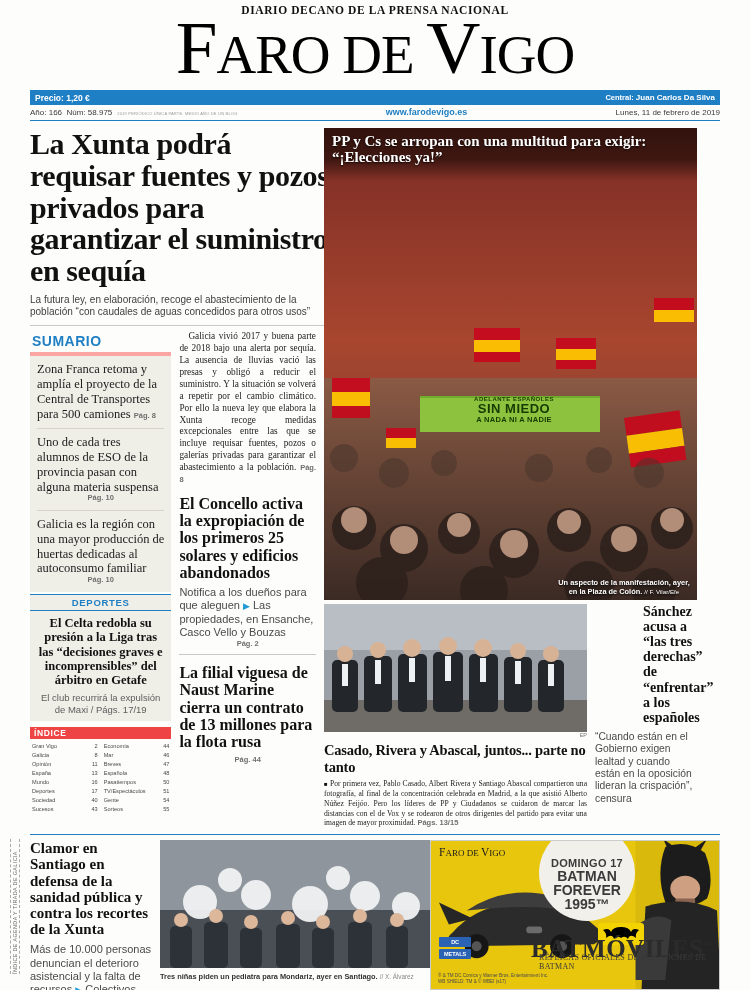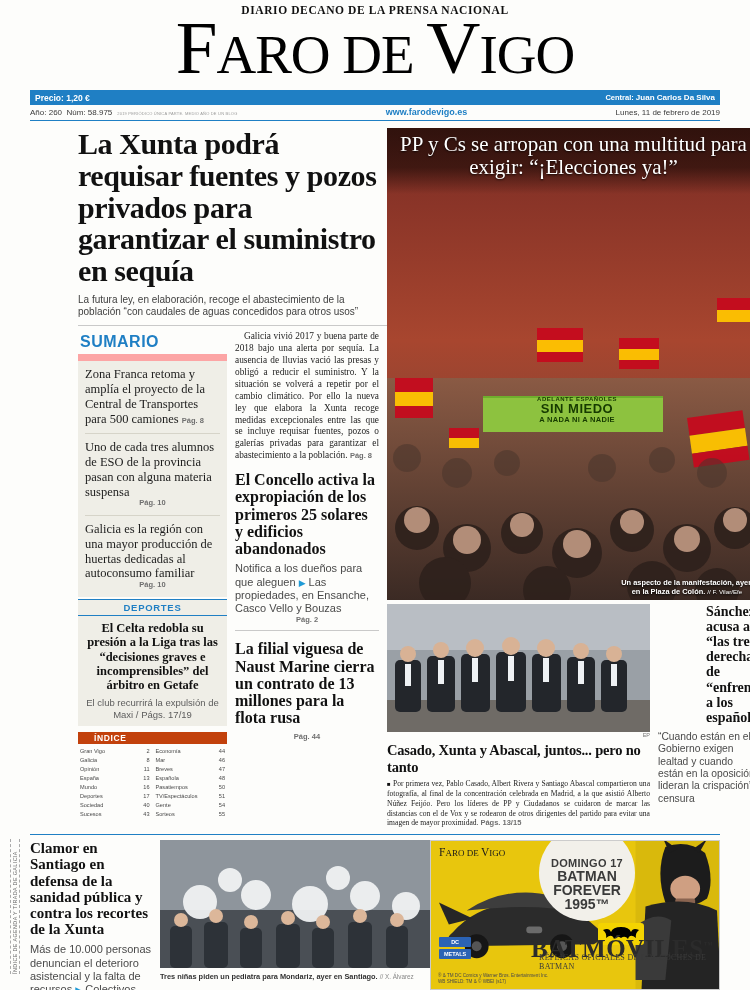--- a/index.html
+++ b/index.html
@@ -84,23 +84,23 @@
     line-height: 1.22;
     color: #404040;
     margin-top: 7px;
   }
   .lead-rule { border-bottom: 1px solid #c9c9c9; margin-top: 7px; }
 
   .two-col { display: flex; margin-top: 5px; }
 
   
   .sumario-head {
-    color: #1f7fc4; font-weight: bold; font-size: 16px;
+    color: #1f7fc4; font-weight: bold; font-size: 14px;
     letter-spacing: .5px; padding: 2px 0 3px 2px;
-    border-bottom: 7px solid #fca5a5;
+    border-bottom: 4px solid #fca5a5;
   }
   .sumario-box { background: #efeee7; padding: 6px 7px 5px 7px; }
   .sum-item {
     font-family: "Liberation Serif", serif;
     font-size: 12.5px; line-height: 1.18; color: #1c1c1c;
     padding-bottom: 7px; margin-bottom: 6px;
     border-bottom: 1px solid #d6d4c9;
   }
   .sum-item:last-child { border-bottom: none; margin-bottom: 0; padding-bottom: 2px;}
   .pg { font-size: 7.5px; color: #6f6f6f; font-family: "Liberation Sans", sans-serif; font-weight: bold; }
@@ -113,22 +113,22 @@
     padding: 2px 0; margin-top: 2px; background: #efeee7;
   }
   .deportes-body { background: #efeee7; padding: 5px 7px 6px 7px; text-align:center; }
   .dep-hl {
     font-family: "Liberation Serif", serif; font-weight: bold;
     font-size: 12.5px; line-height: 1.14; color: #111;
   }
   .dep-sub { font-size: 9.5px; color: #5d5d5d; line-height:1.2; margin-top: 5px; }
 
   .indice-head {
-    background: #c2410c; color: #fff; font-weight: bold;
-    font-size: 8.5px; letter-spacing: .6px; padding: 1px 16px; margin-top: 6px;
+    background: #ef4444; color: #fff; font-weight: bold;
+    font-size: 8.5px; letter-spacing: .6px; padding: 1px 4px; margin-top: 6px;
   }
   .indice {
     display: flex; gap: 6px; font-size: 5.6px; color: #4a4a4a;
     padding: 3px 2px 0 2px; line-height: 1.62;
   }
   .indice .half { flex: 1; }
   .indice .row { display: flex; justify-content: space-between; }
 
   
   .body-text {
@@ -149,22 +149,22 @@
     position: relative; width: 373px; height: 472px; overflow: hidden;
     background: #6a3b2e;
   }
   .crowd { position:absolute; inset:0; }
   .ph-overlay {
     position: absolute; top: 0; left: 0; right: 0;
     background: linear-gradient(to bottom, rgba(20,8,4,.72) 0%, rgba(20,8,4,.60) 60%, rgba(20,8,4,0) 100%);
     padding: 5px 8px 16px 8px;
   }
   .ph-hl {
-    font-family: "Liberation Serif", serif; font-weight: normal;
-    color: #fff; font-size: 21px; line-height: 1.08; text-align: center;
+    font-family: "Liberation Serif", serif; font-weight: bold;
+    color: #fff; font-size: 15px; line-height: 1.08; text-align: left;
     text-shadow: 0 1px 2px rgba(0,0,0,.8);
   }
   .ph-sub {
     color: #fff; font-size: 9.6px; line-height: 1.25; text-align: center;
     margin-top: 6px; font-weight: bold; text-shadow: 0 1px 2px rgba(0,0,0,.9);
   }
   .ph-caption {
     position: absolute; right: 4px; bottom: 4px; width: 138px;
     color: #fff; font-size: 7.4px; font-weight: bold; line-height: 1.22;
     text-align: center; text-shadow: 0 1px 2px rgba(0,0,0,.95);
@@ -261,31 +261,31 @@
     <div class="logo"><span>F</span><span class="sc">ARO DE </span><span>V</span><span class="sc">IGO</span></div>
   </div>
 
   <div class="bluebar">
     <span>Precio: 1,20 €</span>
     <span class="right"><span>Central:</span> <b>Juan Carlos Da Silva</b></span>
   </div>
 
   <div class="inforow">
     <span class="left">
-      <span>Año: 260</span>&nbsp;&nbsp;
+      <span>Año: 166</span>&nbsp;&nbsp;
       <span>Núm: 58.975</span>
       <span class="legal">2019 PERIÓDICO ÚNICA PARTE. MEDIO AÑO DE UN BLOG</span>
     </span>
     <span class="site">www.farodevigo.es</span>
     <span>Lunes, 11 de febrero de 2019</span>
   </div>
 
   <div class="content">
 
-    <div style="width:317px;margin-left:48px;">
+    <div style="width:294px;">
 
       <div class="lead-block">
         <div class="lead-hl">La Xunta podrá requisar fuentes y pozos privados para garantizar el suministro en sequía</div>
         <div class="lead-sub">La futura ley, en elaboración, recoge el abastecimiento de la población “con caudales de aguas concedidos para otros usos”</div>
         <div class="lead-rule"></div>
       </div>
 
       <div class="two-col">
 
         <div class="col-left">
@@ -530,21 +530,21 @@
                   <rect x="51" y="56" width="6" height="24"></rect>
                 <rect x="85" y="54" width="6" height="24"></rect>
                   <rect x="121" y="52" width="6" height="25"></rect>
                 <rect x="156" y="54" width="6" height="24"></rect>
                   <rect x="191" y="57" width="6" height="23"></rect>
                   <rect x="224" y="60" width="6" height="22"></rect>
               </g>
             </svg>
           </div>
           <div class="ep">EP</div>
-          <div class="casado-hl">Casado, Xunta y Abascal, juntos... pero no tanto</div>
+          <div class="casado-hl">Casado, Rivera y Abascal, juntos... parte no tanto</div>
           <div class="casado-body">
             <span class="sq">■</span>
             <span>Por primera vez, Pablo Casado, Albert Rivera y Santiago Abascal compartieron una fotografía, al final de la concentración celebrada en Madrid, a la que asistió Alberto Núñez Feijóo. Pero los líderes de PP y Ciudadanos se cuidaron de marcar las distancias con el de Vox y se rodearon de otros dirigentes del partido para evitar una imagen de mayor proximidad.</span>
             <span class="pg">Págs. 13/15</span>
           </div>
         </div>
 
         <div class="sanchez">
           <div class="sanchez-hl">Sánchez acusa a “las tres derechas” de “enfrentar” a los españoles</div>
           <div class="sanchez-sub">“Cuando están en el Gobierno exigen lealtad y cuando están en la oposición lideran la crispación”, censura</div>

